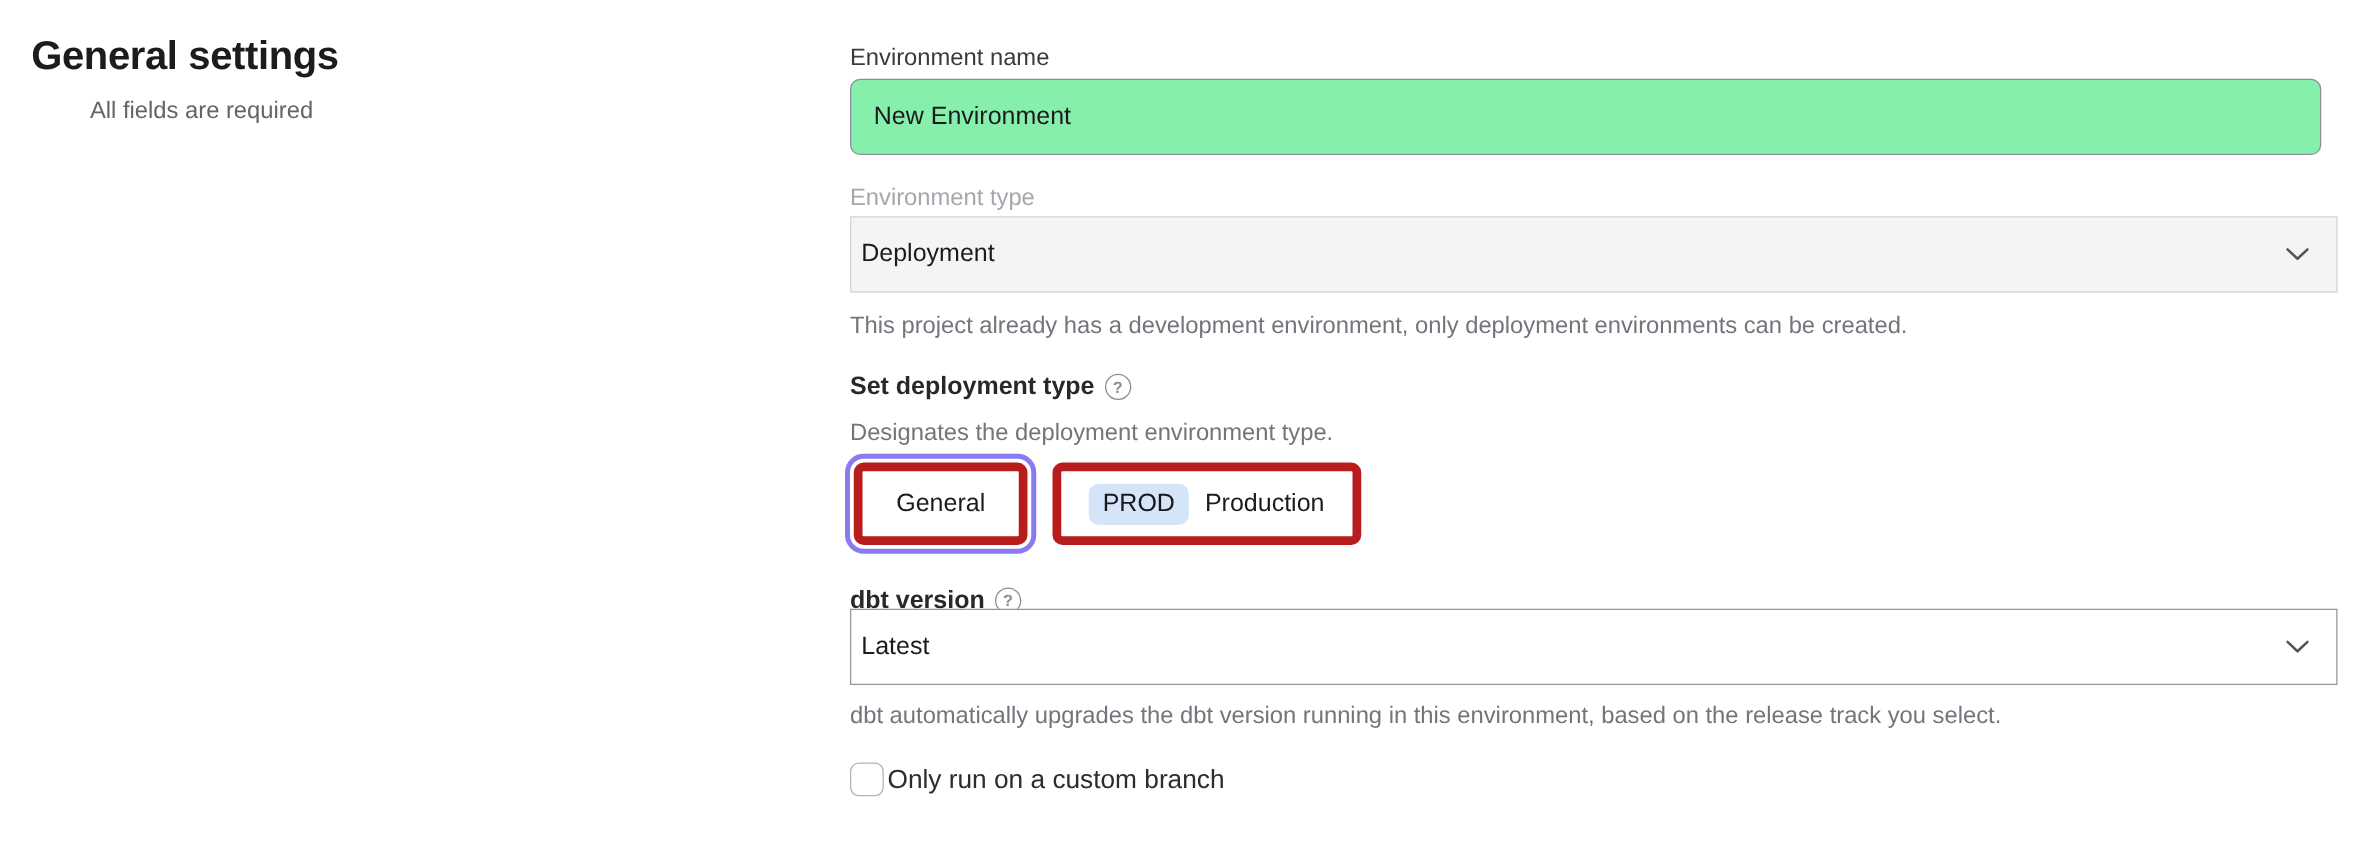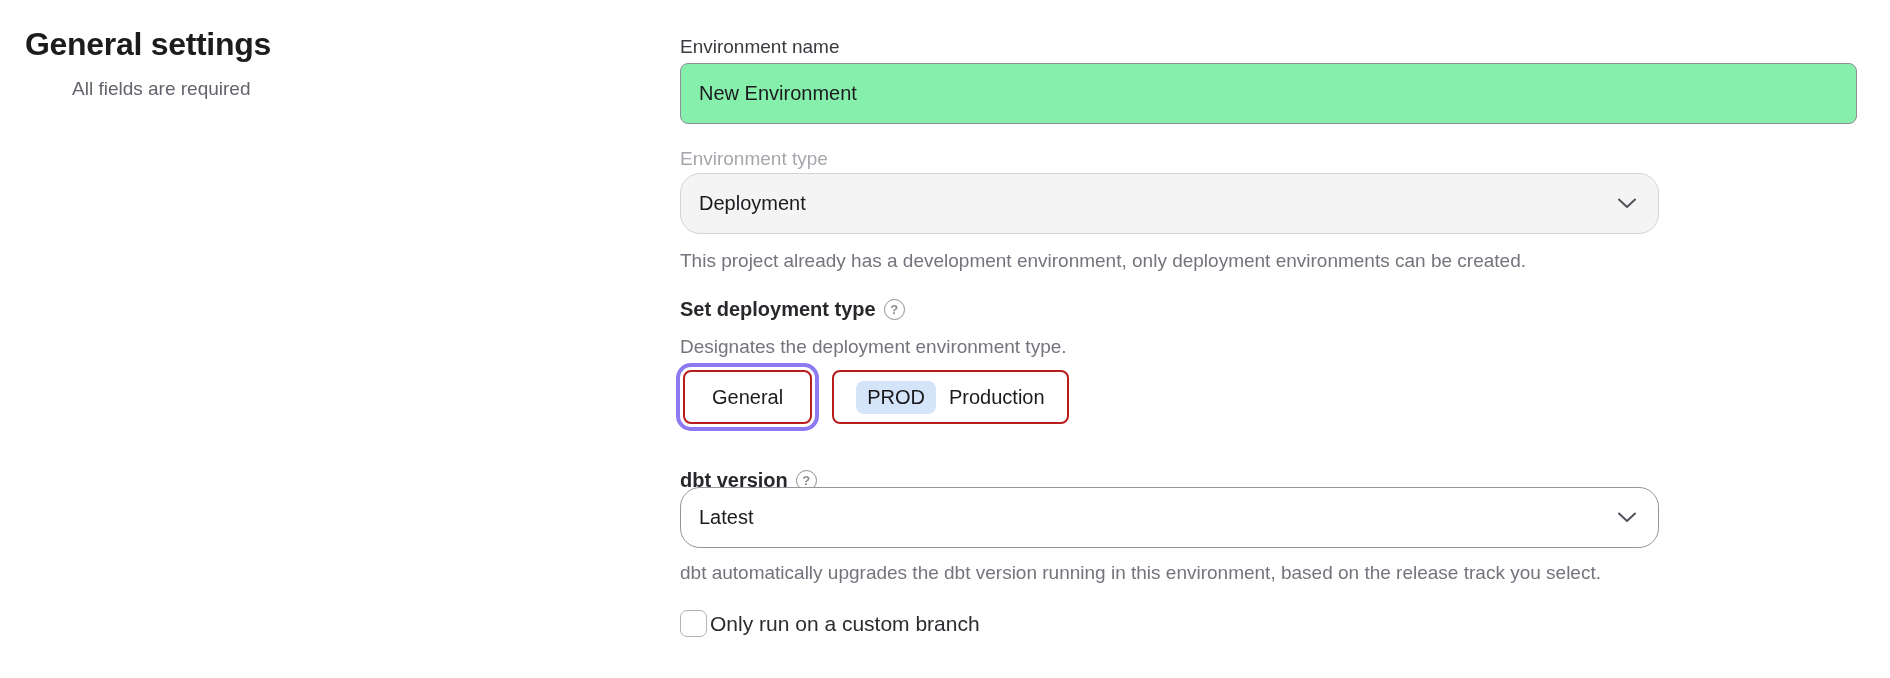--- a/index.html
+++ b/index.html
@@ -37,25 +37,25 @@
     border: 1px solid #8e8e96;
     border-radius: 8px;
     background: #86efac;
     font-family: "Liberation Sans", sans-serif;
     font-size: 20px; color: #1b1b1f;
     padding: 0 18px;
     outline: none;
   }
 
   .select {
-    width: 979px; height: 61px;
-    border-radius: 20px;
+    width: 1190px; height: 61px;
+    border-radius: 0;
     display: flex; align-items: center;
     justify-content: space-between;
-    padding: 0 22px 0 18px;
+    padding: 0 22px 0 8px;
     font-size: 20px; color: #1b1b1f;
     cursor: pointer;
   }
   .select.disabled {
     background: #f4f4f5;
     border: 1px solid #d4d4d8;
     cursor: default;
   }
   .select.enabled {
     background: #ffffff;
@@ -78,23 +78,23 @@
     display: inline-flex; align-items: center; justify-content: center;
     font-size: 13px; font-weight: 600; color: #8c8c93;
     line-height: 1;
   }
 
   .btn-row {
     left: 680px; top: 370px;
     display: flex; align-items: center; gap: 14px;
   }
   .type-btn {
-    height: 54px;
+    height: 66px;
     background: #ffffff;
-    border: 2px solid #b91c1c;
+    border: 7px solid #b91c1c;
     border-radius: 8px;
     display: inline-flex; align-items: center; gap: 13px;
     padding: 0 22px;
     font-family: "Liberation Sans", sans-serif;
     font-size: 20px; color: #1b1b1f;
     cursor: pointer;
   }
   .type-btn.selected {
     padding: 0 27px;
     outline: 4px solid #8b7af0;

